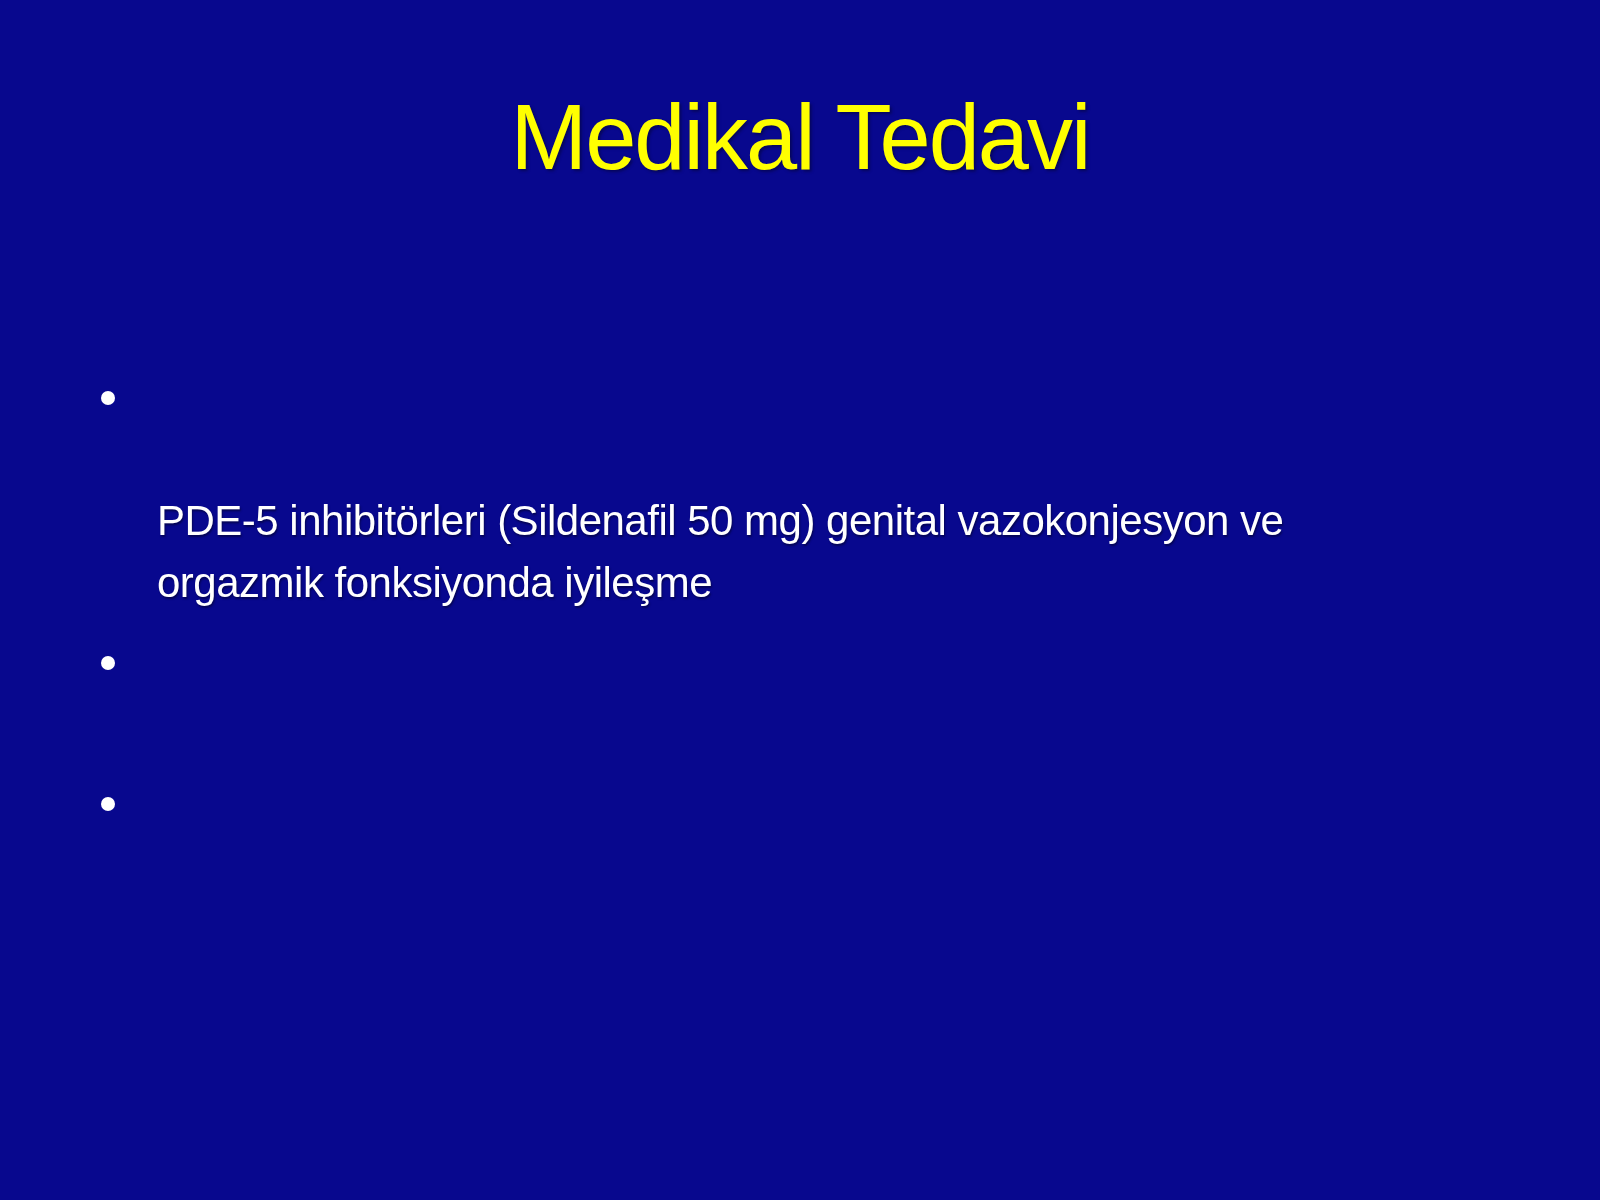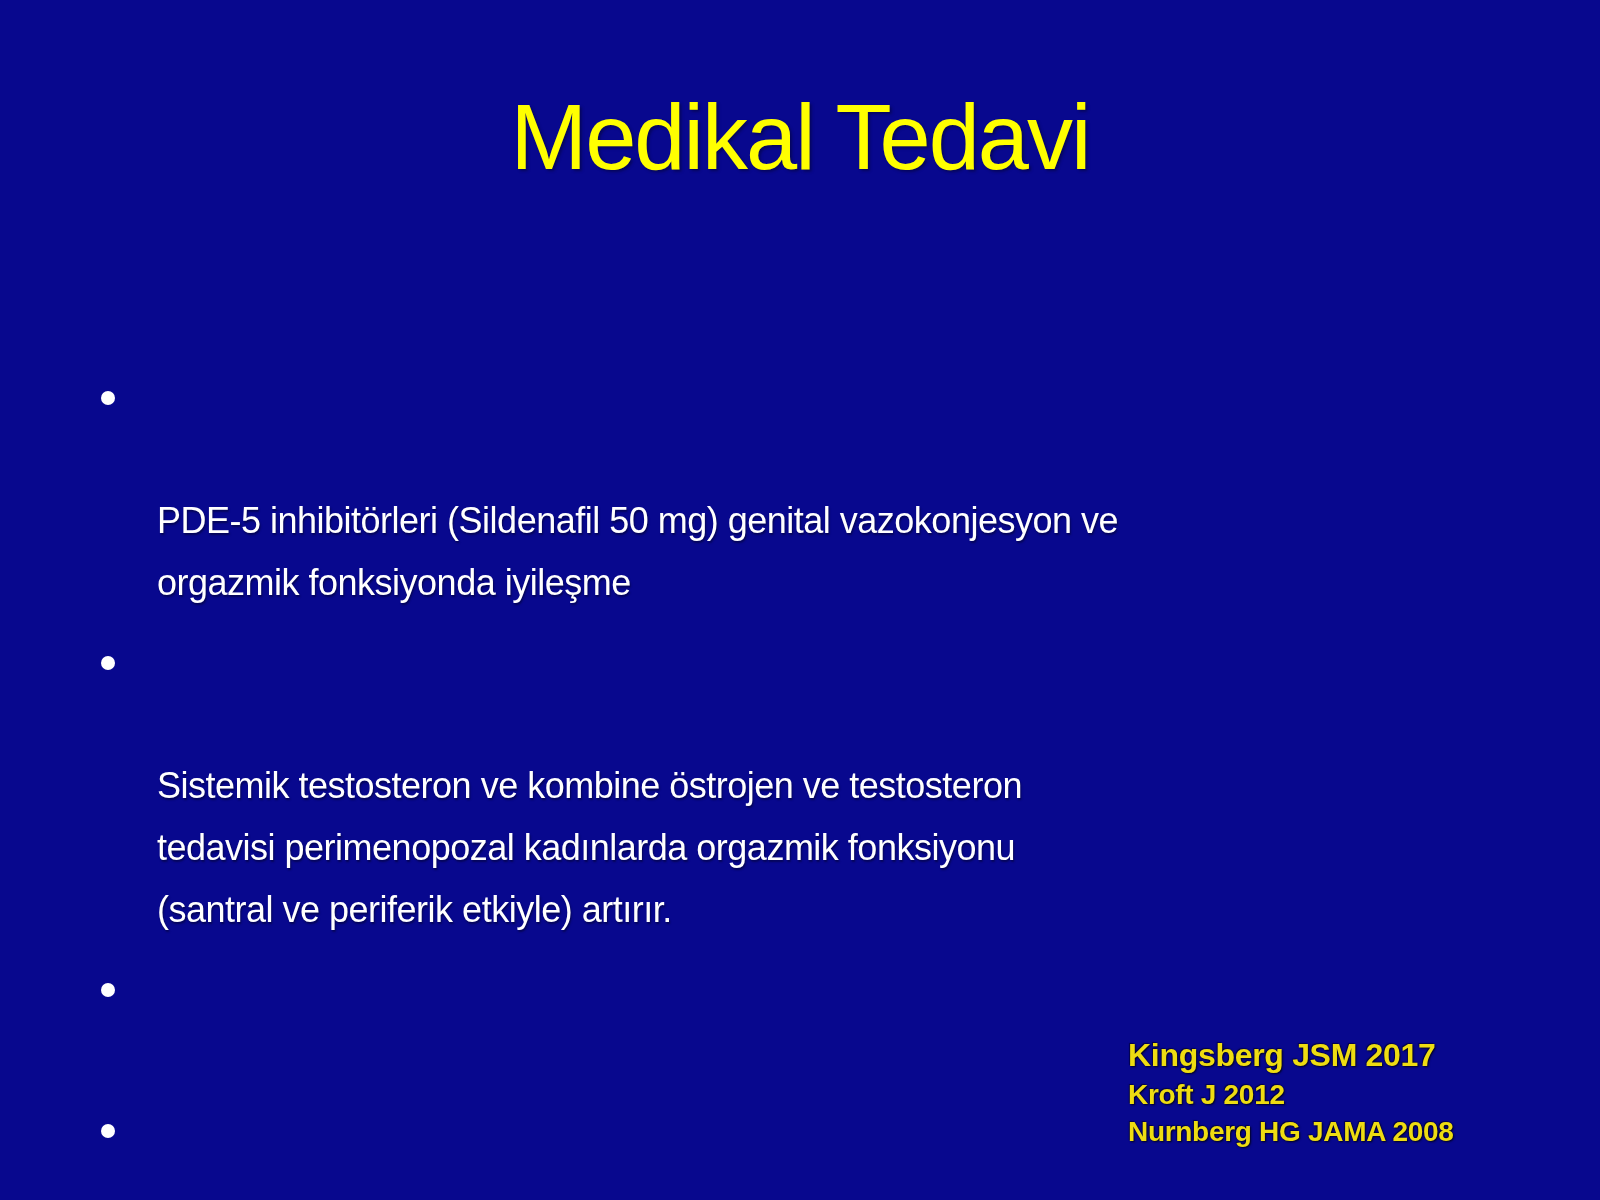--- a/index.html
+++ b/index.html
@@ -36,21 +36,21 @@
     width: 1420px;
     margin: 0;
     padding: 0;
     list-style: none;
   }
   .bullet {
     position: relative;
     padding-left: 62px;
     margin: 0 0 17px 0;
     color: #ffffff;
-    font-size: 36px;
+    font-size: 42px;
     line-height: 62px;
     letter-spacing: -0.5px;
     white-space: pre-line;
     text-shadow: 1px 2px 2px rgba(0,0,0,0.4);
   }
   .dot {
     position: absolute;
     left: 6px;
     top: 25px;
     width: 14px;
@@ -87,33 +87,22 @@
   <h1 class="title">Medikal Tedavi</h1>
 
   <ul class="bullets">
     <li class="bullet">
       <span class="dot"></span>
       <span class="btext">PDE-5 inhibitörleri (Sildenafil 50 mg) genital vazokonjesyon ve
 orgazmik fonksiyonda iyileşme</span>
     </li>
     <li class="bullet">
       <span class="dot"></span>
-      <span class="btext">Sistemik testosteron ve kombine östrojen ve testosteron
-tedavisi perimenopozal kadınlarda orgazmik fonksiyonu
-(santral ve periferik etkiyle) artırır.</span>
-    </li>
-    <li class="bullet">
-      <span class="dot"></span>
     </li>
     <li class="bullet">
       <span class="dot"></span>
       
     </li>
 
   </ul>
 
-  <div class="citations">
-    <div class="cite cite-lg">Kingsberg JSM 2017</div>
-    <div class="cite">Kroft J 2012</div>
-    <div class="cite">Nurnberg HG JAMA 2008</div>
-  </div>
 
 </div>
 
 </body></html>

